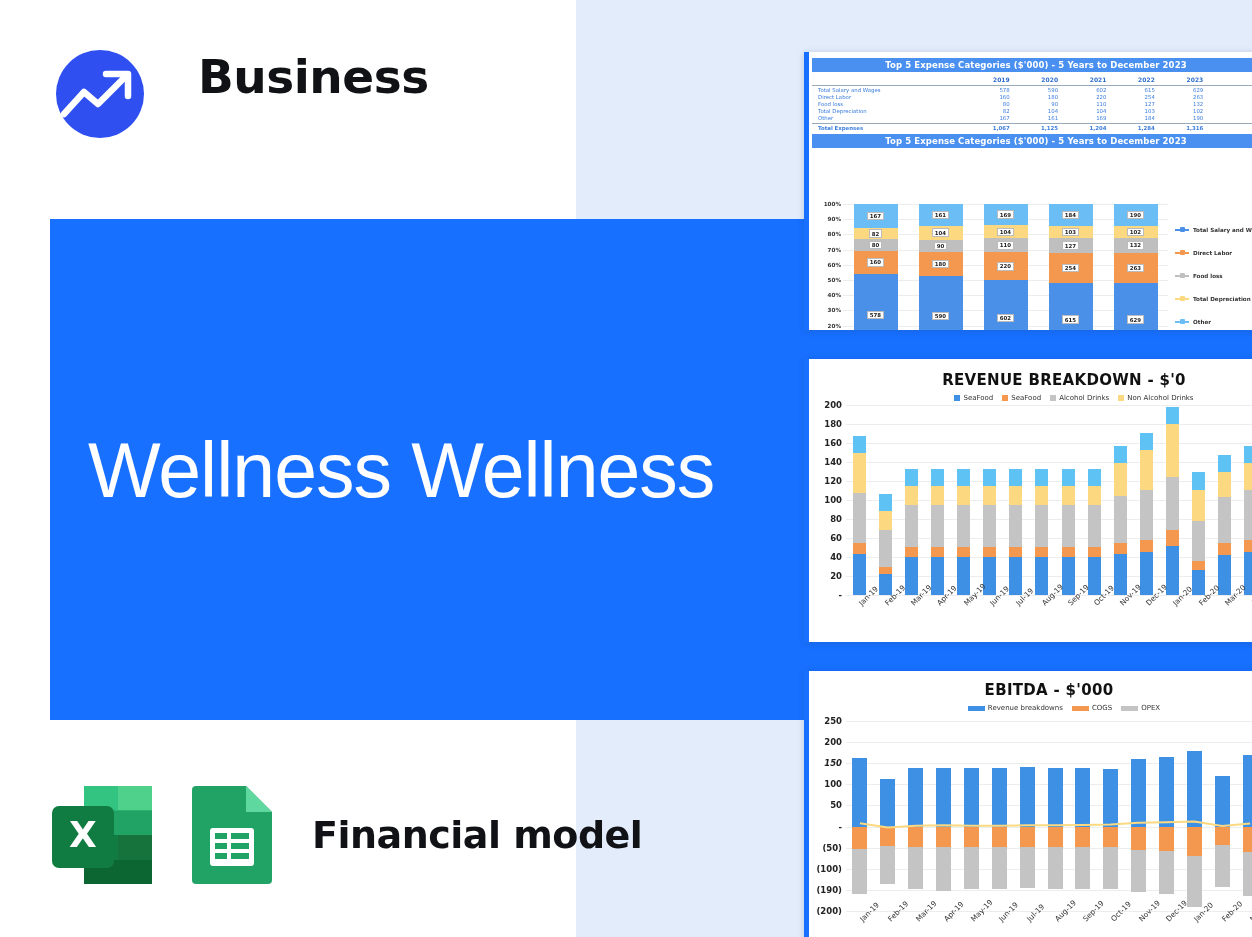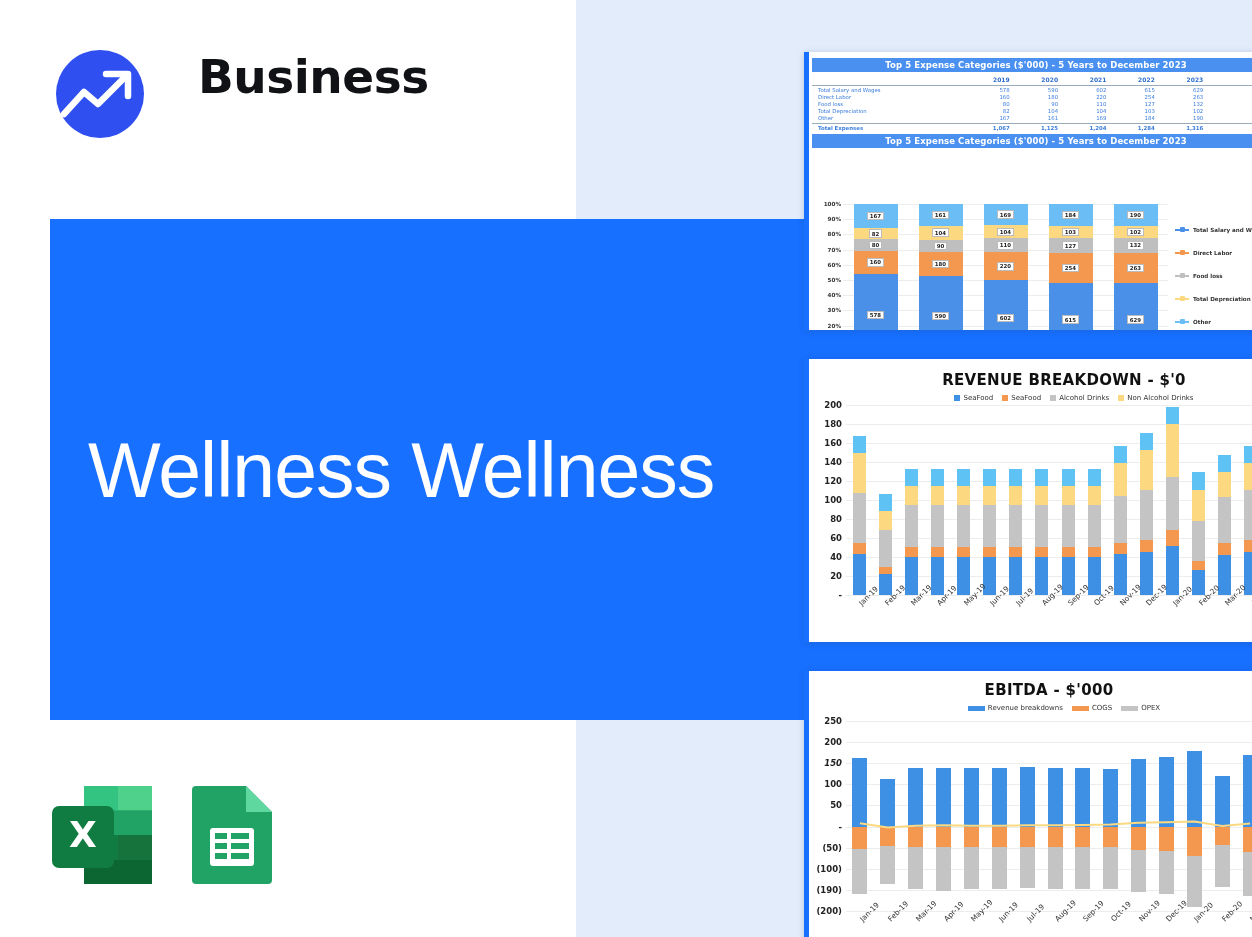--- a/index.html
+++ b/index.html
@@ -151,20 +151,21 @@
       <path d="M62 2 L88 28 H62 Z" fill="#5fd8a0"></path>
       <rect x="26" y="44" width="44" height="38" rx="3" fill="#ffffff"></rect>
       <rect x="31" y="49" width="12" height="6" fill="#21a366"></rect>
       <rect x="47" y="49" width="18" height="6" fill="#21a366"></rect>
       <rect x="31" y="59" width="12" height="6" fill="#21a366"></rect>
       <rect x="47" y="59" width="18" height="6" fill="#21a366"></rect>
       <rect x="31" y="69" width="12" height="6" fill="#21a366"></rect>
       <rect x="47" y="69" width="18" height="6" fill="#21a366"></rect>
     </svg>
   </div>
+  <div id="footer-label">Financial model</div>
 </div>
 
 <div class="shot" id="shot-expenses">
   <div class="shot-rail"></div>
   <div style="padding:6px 4px 0 8px;">
     <div class="tbl-banner">Top 5 Expense Categories ($'000) - 5 Years to December 2023</div>
     <table class="exp-table">
       <thead>
           <tr>
         <th style="width:34%"></th>

